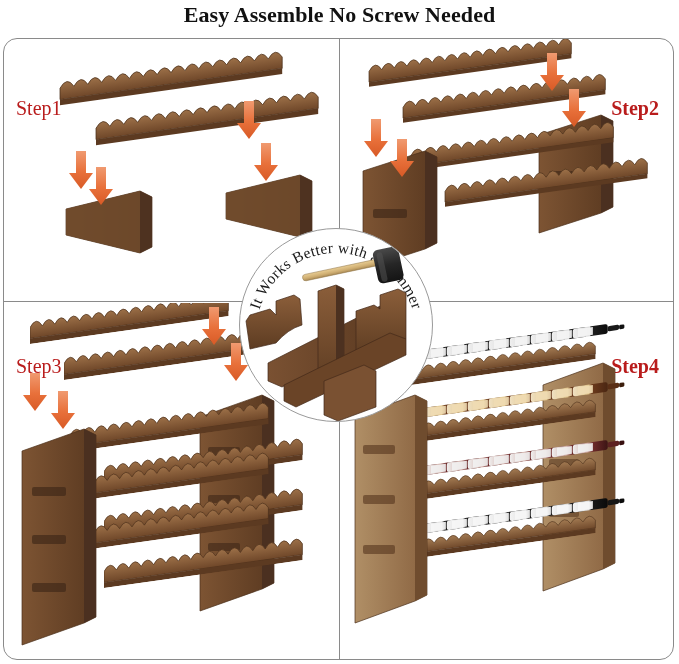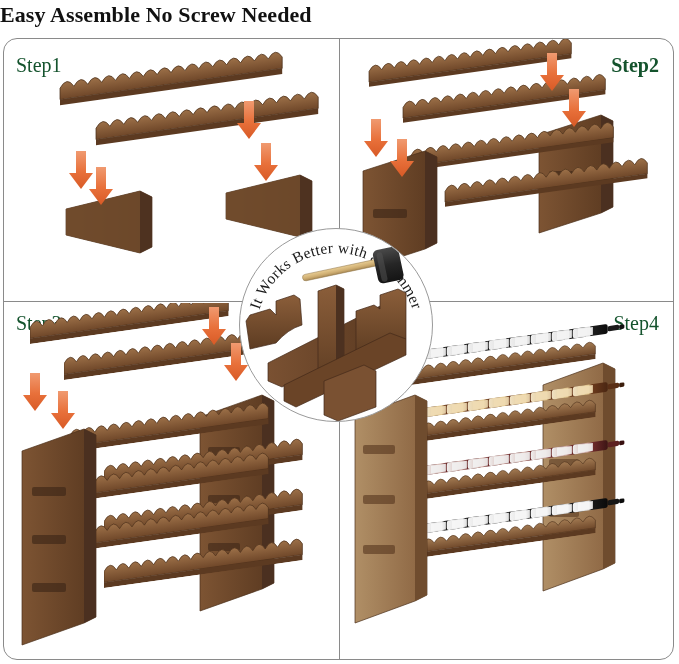--- a/index.html
+++ b/index.html
@@ -2,45 +2,45 @@
 <html><head>
 <meta charset="utf-8">
 <style>
   html,body{margin:0;padding:0;background:#ffffff;}
   body{width:679px;height:664px;position:relative;overflow:hidden;
        font-family:"Liberation Serif", serif;color:#111;}
 
   
   #title{
     position:absolute;left:0;top:1px;width:679px;height:28px;
-    text-align:left;font-size:22px;font-weight:bold;
+    text-align:center;font-size:22px;font-weight:bold;
     font-family:"Liberation Serif", serif;letter-spacing:.1px;
     line-height:28px;color:#111;
   }
 
   
   #frame{
     position:absolute;left:3px;top:38px;width:671px;height:622px;
     border:1.3px solid #8a8a8a;border-radius:14px;box-sizing:border-box;
     background:#fff;
   }
   
   #div-v{position:absolute;left:339px;top:39px;width:1.3px;height:620px;background:#8a8a8a;}
   #div-h{position:absolute;left:4px;top:301px;width:669px;height:1.3px;background:#8a8a8a;}
 
   
   .quad{position:absolute;overflow:hidden;}
   #q1{left:4px;  top:39px;  width:335px;height:262px;}
   #q2{left:341px;top:39px;  width:332px;height:262px;font-weight:bold;}
   #q3{left:4px;  top:303px; width:335px;height:356px;}
-  #q4{left:341px;top:303px; width:332px;height:356px;}
+  #q4{left:341px;top:303px; width:332px;height:356px;font-weight:bold;}
 
   .steplabel{
     position:absolute;font-size:20px;font-family:"Liberation Serif", serif;
-    color:#14532d;line-height:20px;white-space:nowrap;
+    color:#b91c1c;line-height:20px;white-space:nowrap;margin-top:43px;
   }
   #lbl1{left:12px;top:16px;}
   #lbl2{right:14px;top:16px;}
   #lbl3{left:12px;top:10px;}
   #lbl4{right:14px;top:10px;}
 
   
   #badge{
     position:absolute;left:239px;top:228px;width:192px;height:192px;
     border-radius:50%;background:#fff;border:1.1px solid #9a9a9a;

